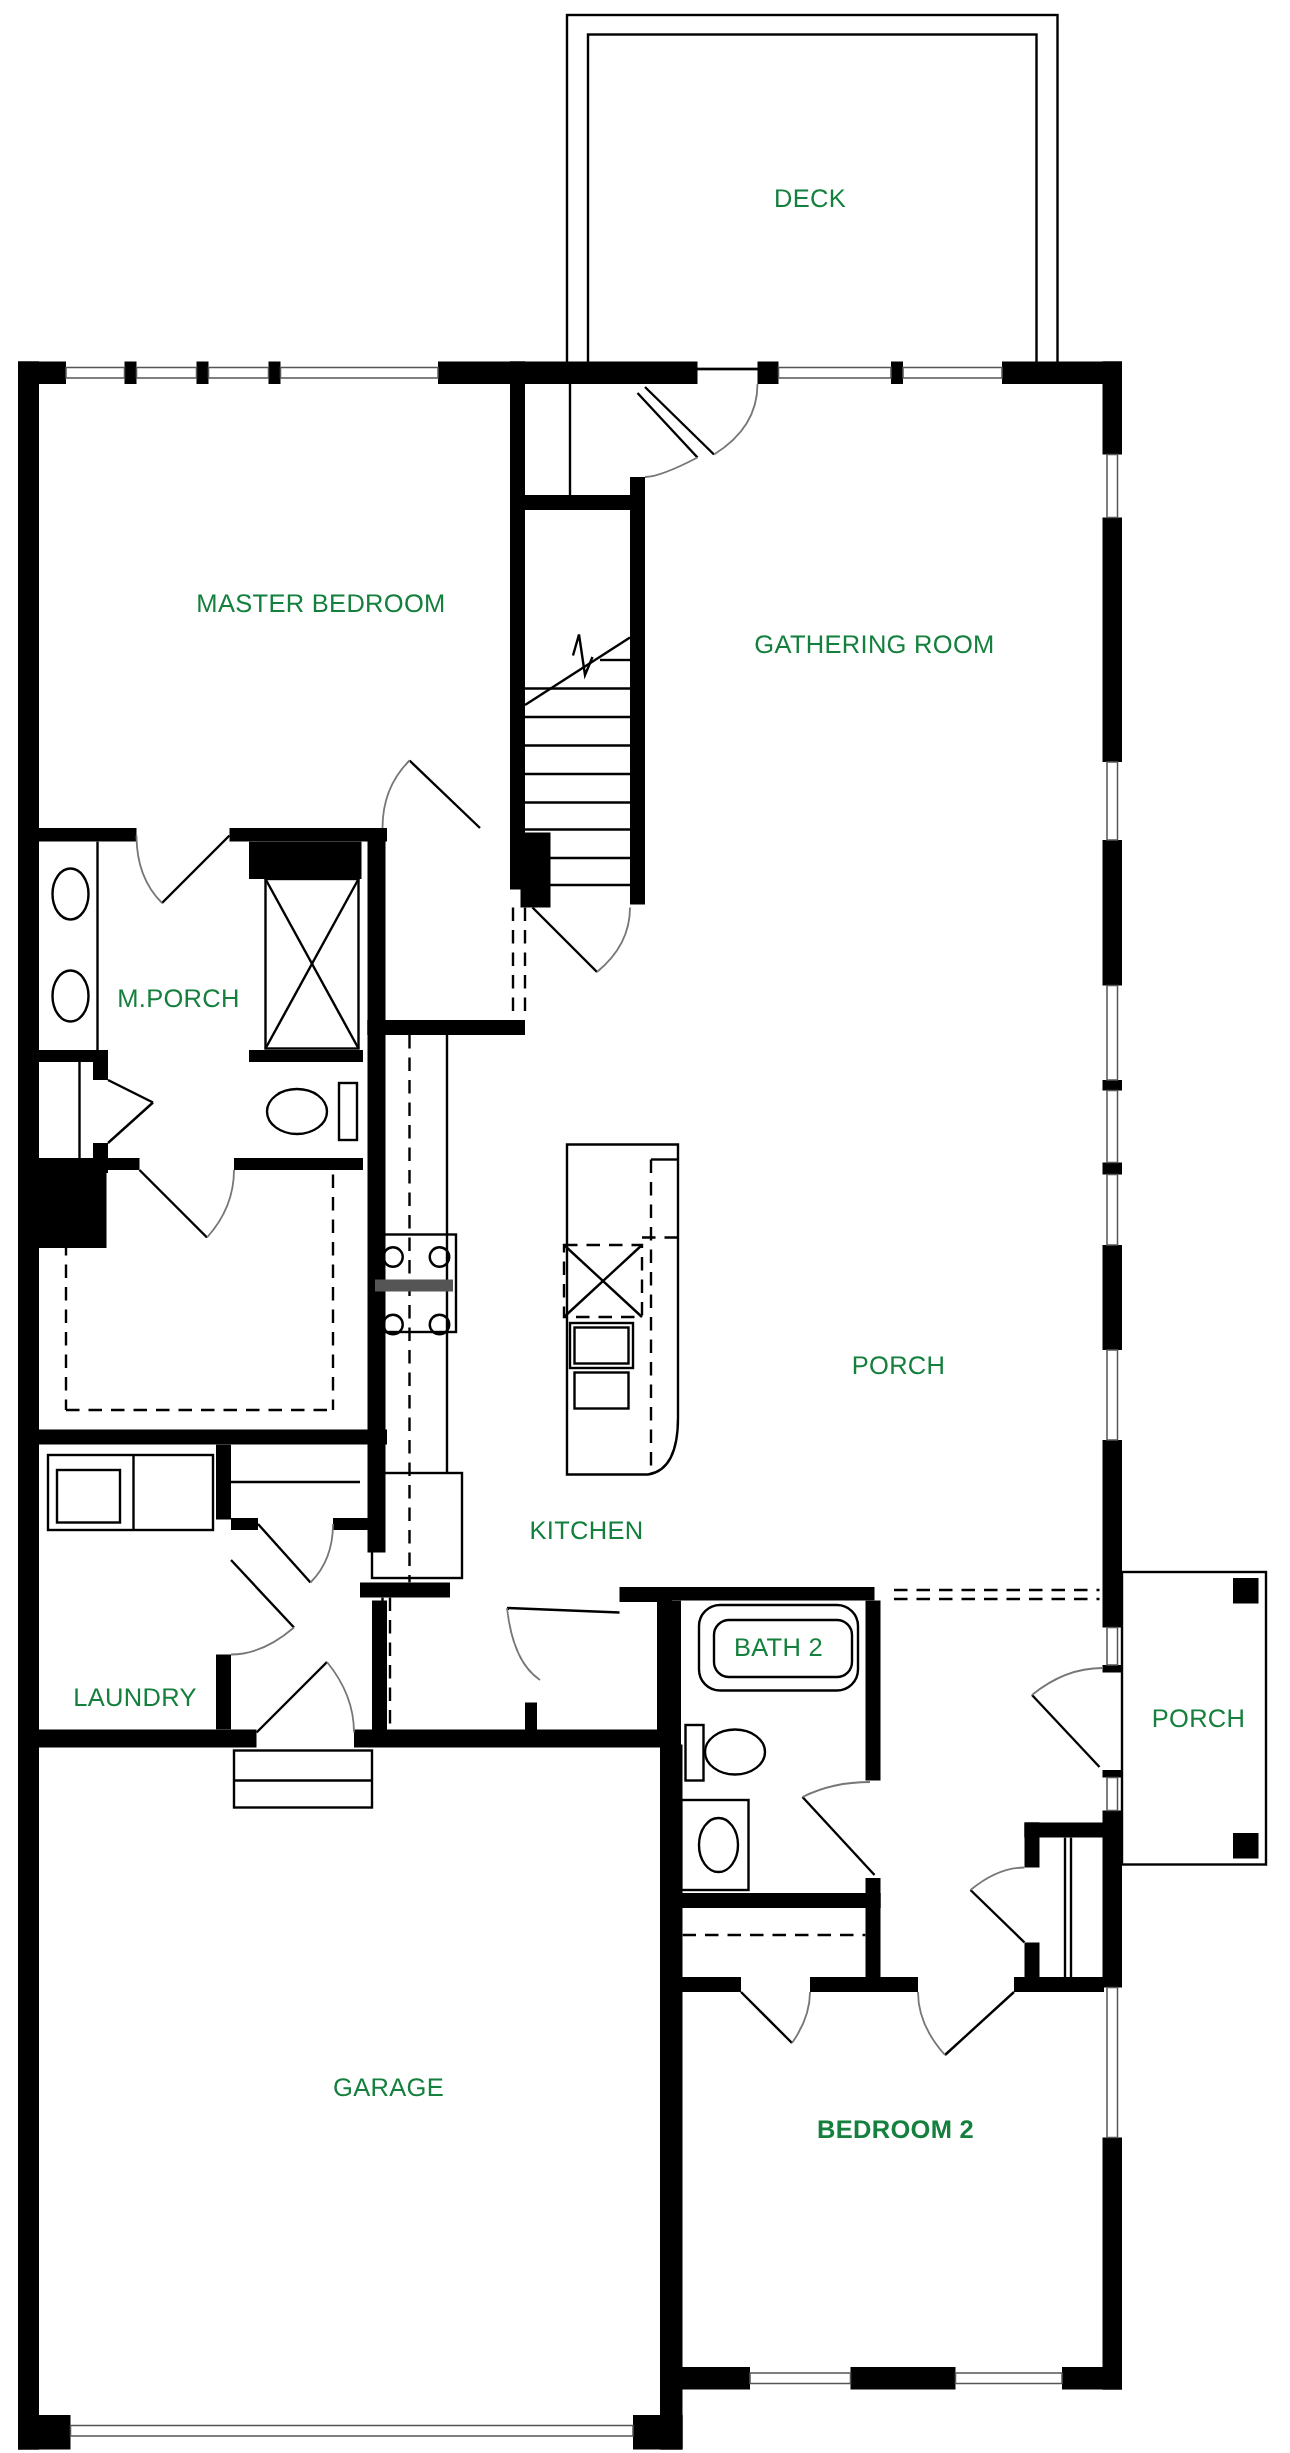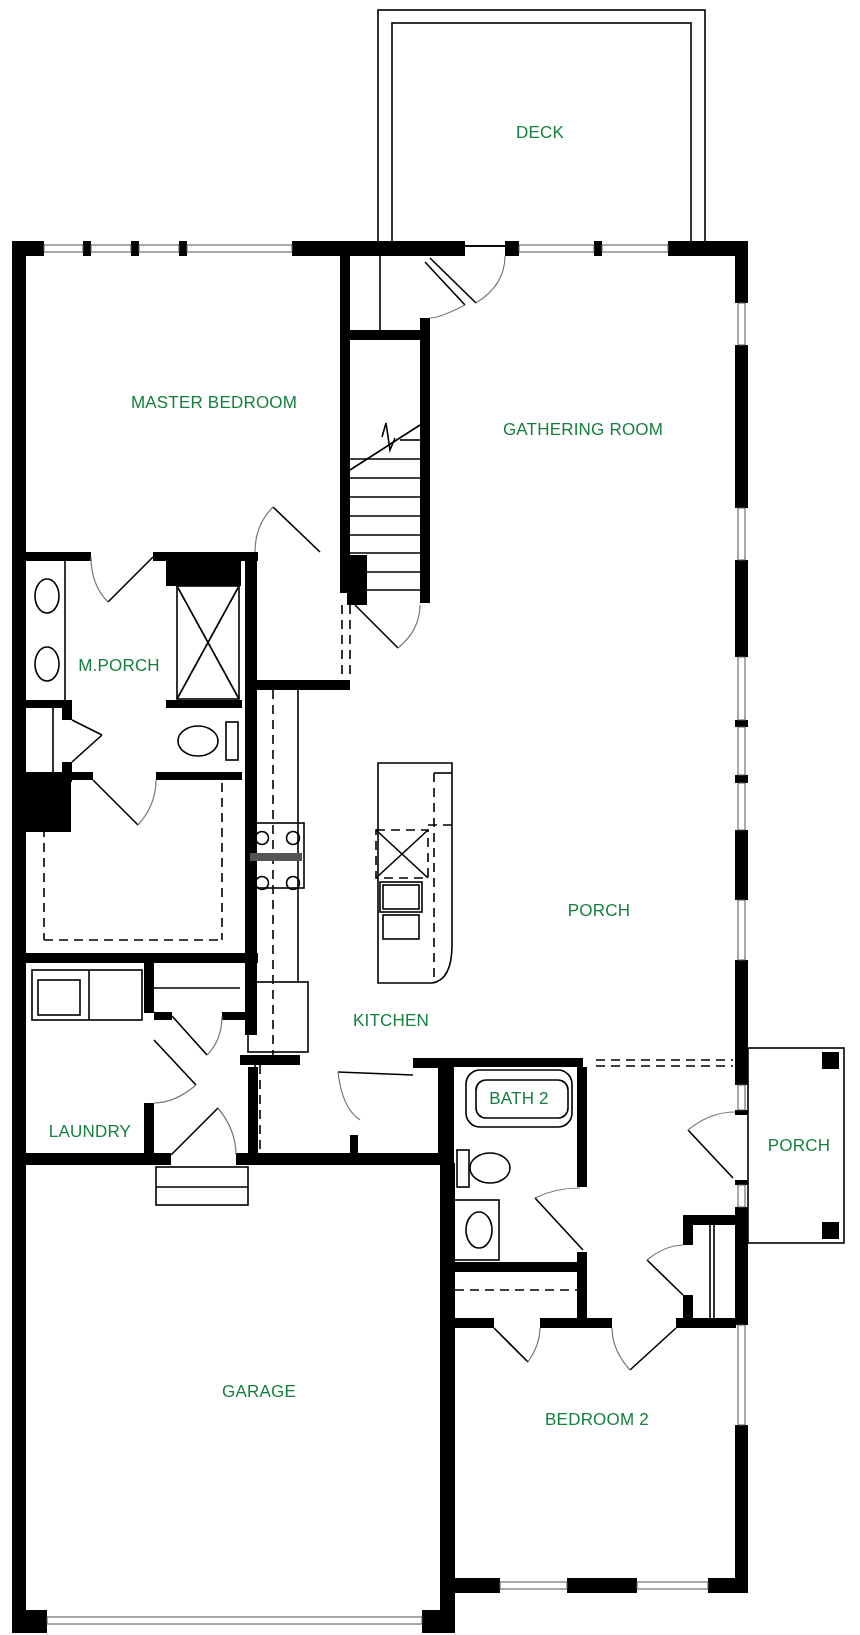--- a/index.html
+++ b/index.html
@@ -276,13 +276,13 @@
 <div class="lbl" style="left:540px; top:133px;">DECK</div>
 <div class="lbl" style="left:184px; top:403px;margin-left:30px;">MASTER BEDROOM</div>
 <div class="lbl" style="left:583px; top:430px;">GATHERING ROOM</div>
 <div class="lbl" style="left:119px; top:666px;">M.PORCH</div>
 <div class="lbl" style="left:599px; top:911px;">PORCH</div>
 <div class="lbl" style="left:381px; top:1021px;margin-left:10px;">KITCHEN</div>
 <div class="lbl" style="left:90px; top:1132px;">LAUNDRY</div>
 <div class="lbl" style="left:519px; top:1099px;">BATH 2</div>
 <div class="lbl" style="left:799px; top:1146px;">PORCH</div>
 <div class="lbl" style="left:234px; top:1392px;margin-left:25px;">GARAGE</div>
-<div class="lbl" style="left:597px; top:1420px;">BEDROOM 2</div>
+<div class="lbl" style="left:597px; top:1420px;font-weight:bold;">BEDROOM 2</div>
 
 </body></html>

